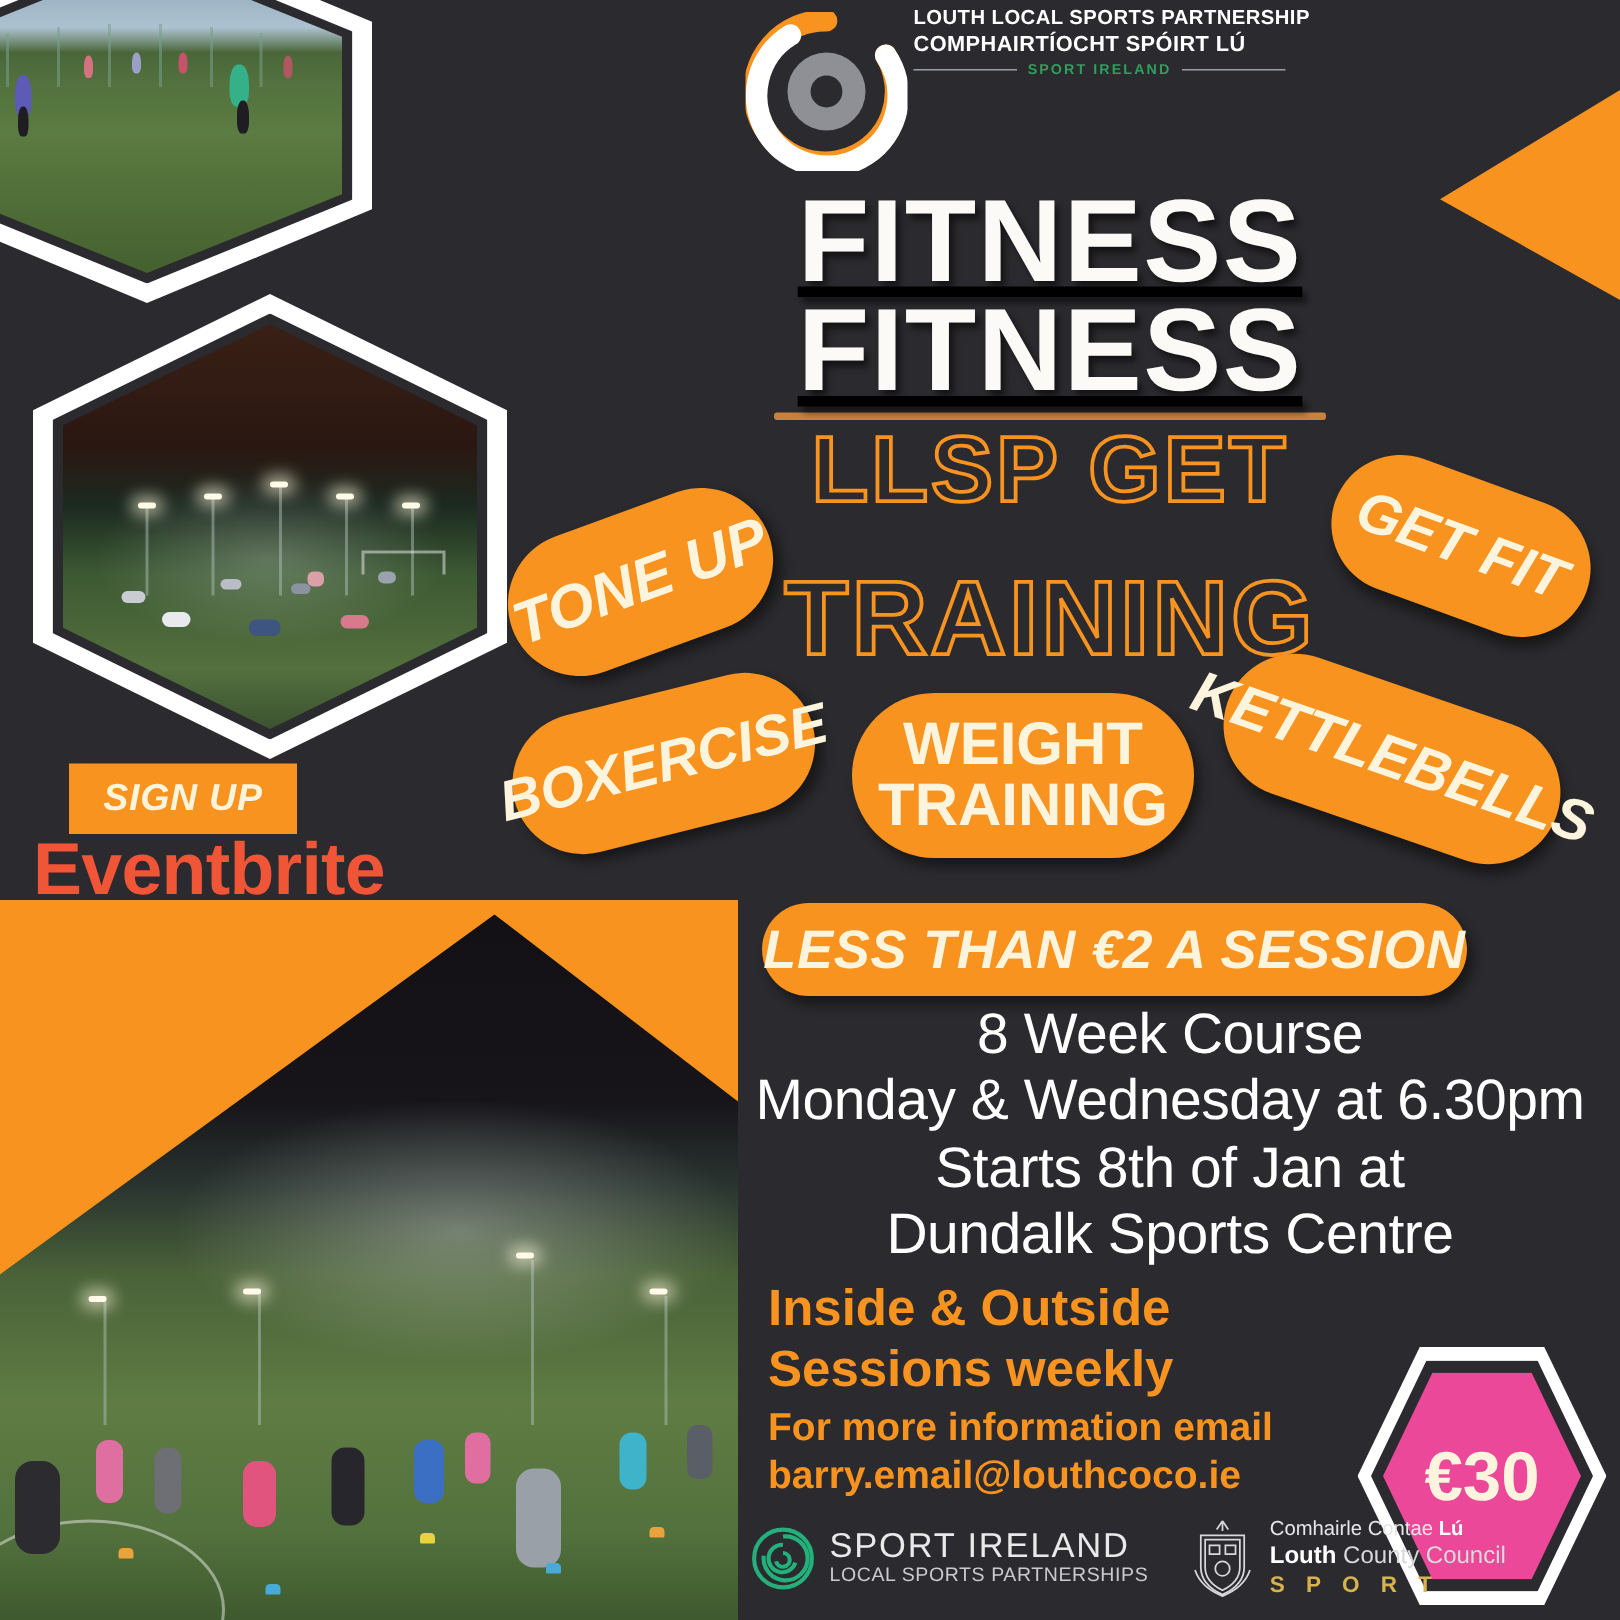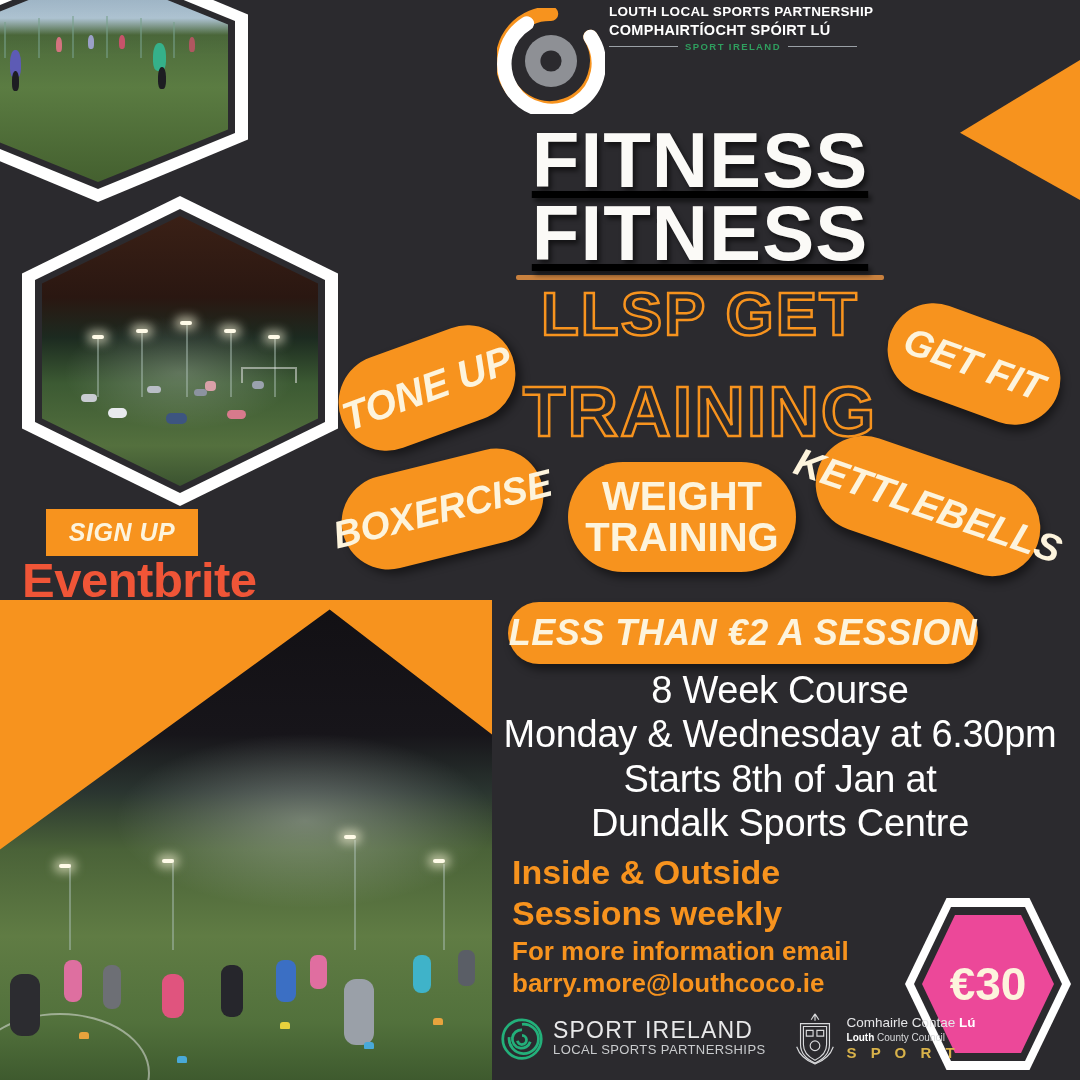--- a/index.html
+++ b/index.html
@@ -131,21 +131,21 @@
   .footer { position:absolute; left:500px; top:1006px; height:66px; display:flex; align-items:center; gap:26px; }
   .si-logo { display:flex; align-items:center; gap:9px; }
   .si-spiral { width:44px; height:44px; }
   .si-words .l1 { color:#e9e9ea; font-size:23px; letter-spacing:1.2px; line-height:1; }
   .si-words .l2 { color:#c9cbcd; font-size:13px; letter-spacing:.4px; line-height:1.3; }
   .lcc-logo { display:flex; align-items:center; gap:9px; }
   .lcc-crest { width:46px; height:54px; }
   .lcc-words { line-height:1.25; }
   .lcc-words .l1 { color:#e6e6e8; font-size:13.5px; }
   .lcc-words .l1 b { color:#ffffff; }
-  .lcc-words .l2 { color:#d8d9db; font-size:10px; }
+  .lcc-words .l2 { color:#d8d9db; font-size:16px; }
   .lcc-words .l2 b { color:#ffffff; }
   .lcc-words .l3 { color:#d8b24a; font-size:15px; font-weight:bold; letter-spacing:5px; }
 </style>
 </head>
 <body>
 
 <div class="poster">
 
   <div class="corner-chevron"></div>
 
@@ -292,21 +292,21 @@
     <div>8 Week Course</div>
     <div>Monday &amp; Wednesday at 6.30pm</div>
     <div>Starts 8th of Jan at</div>
     <div>Dundalk Sports Centre</div>
   </div>
 
   <div class="orange-block">
     <div class="big">Inside &amp; Outside</div>
     <div class="big">Sessions weekly</div>
     <div class="small">For more information email</div>
-    <div class="small">barry.more@louthcoco.ie</div>
+    <div class="small">barry.email@louthcoco.ie</div>
   </div>
 
   <div class="price-hex">
     <div class="o">
       <div class="m">
         <div class="i">€30</div>
       </div>
     </div>
   </div>
 

